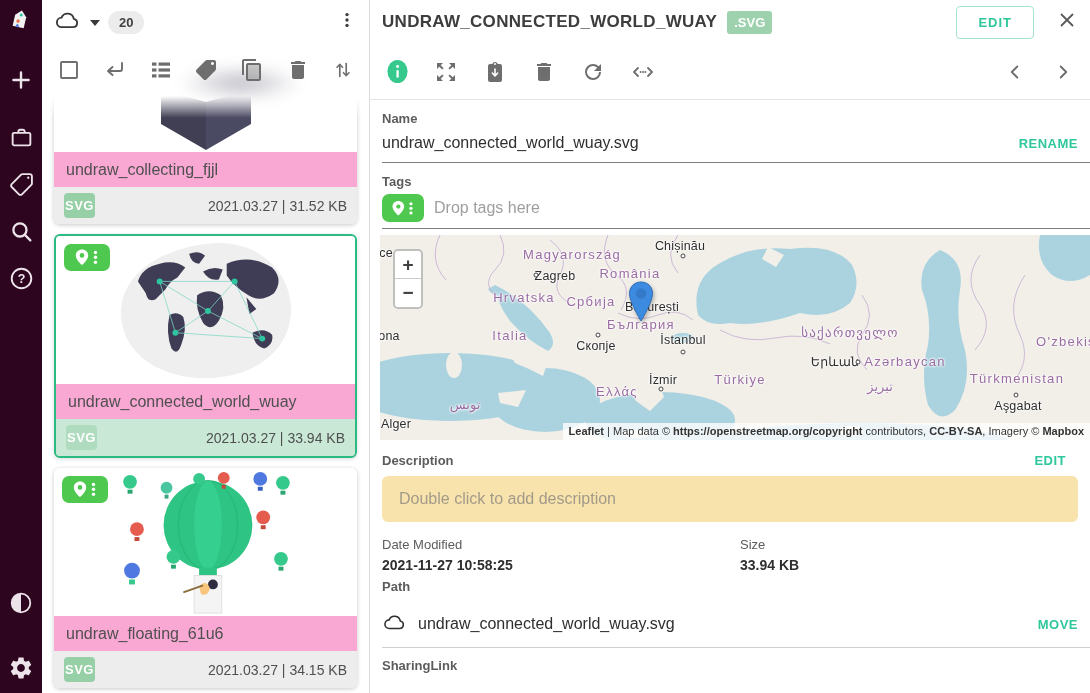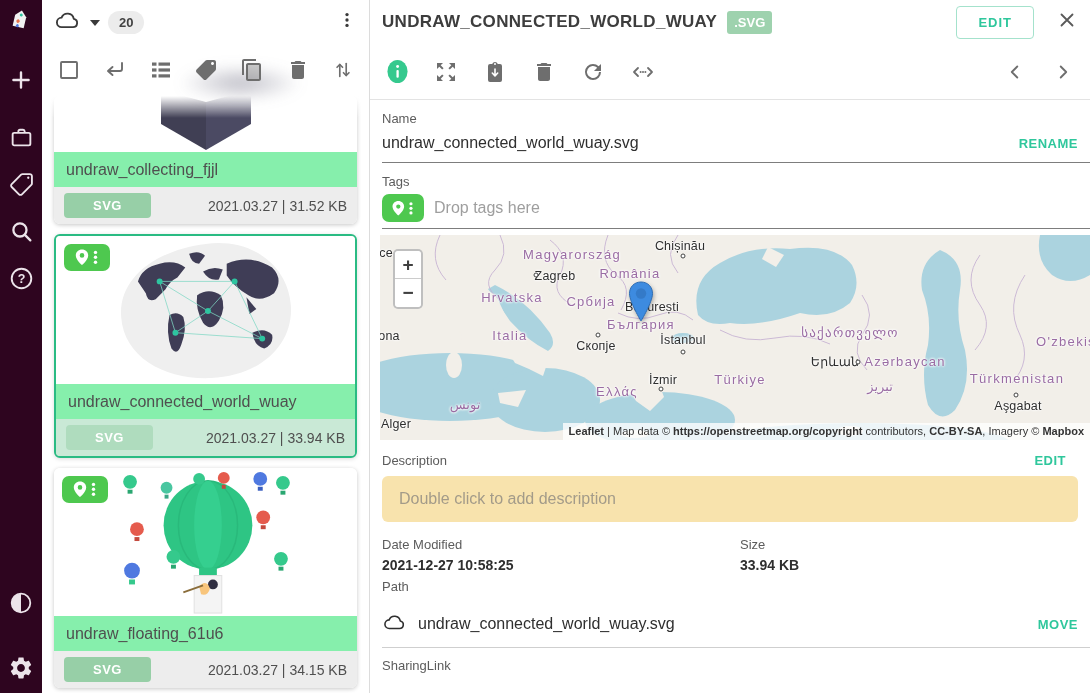--- a/index.html
+++ b/index.html
@@ -32,27 +32,27 @@
     background:linear-gradient(#ffffff, rgba(255,255,255,0)); pointer-events:none; }
   .card-list { flex:1; overflow:hidden; padding:0 12px; }
   .card { border-radius:6px; margin-bottom:10px; background:#fff; overflow:hidden;
     box-shadow:0 1px 4px rgba(0,0,0,0.22); position:relative; cursor:pointer; }
   .card.selected { border:2px solid #2abb83; background:#c9e9d6;
     box-shadow:0 1px 4px rgba(0,0,0,0.15); }
   .thumb { background:#fff; display:flex; justify-content:center; align-items:flex-end;
     position:relative; overflow:hidden; }
   .thumb-1 { height:56px; }
   .thumb-2, .thumb-3 { height:148px; padding-top:4px; }
-  .card-title { background:#86efac; padding:9px 12px 8px; font-size:16px; color:#4f4f4f;
+  .card-title { background:#f9a8d4; padding:9px 12px 8px; font-size:16px; color:#4f4f4f;
     white-space:nowrap; overflow:hidden; }
   .card-footer { display:flex; align-items:center; justify-content:space-between;
     background:#ededed; padding:6px 10px; }
   .card.selected .card-footer { background:#c9e9d6; }
   .svg-badge { background:#97cfa7; color:#fff; font-size:13px; font-weight:bold;
-    letter-spacing:.5px; border-radius:4px; padding:5px 29px; }
+    letter-spacing:.5px; border-radius:4px; padding:5px 1px; }
   .card.selected .svg-badge { background:#afdcbe; }
   .card-meta { font-size:14px; color:#4f4f4f; }
   .pin-badge { position:absolute; top:8px; left:8px; width:46px; height:27px;
     background:#4ec84f; border-radius:7px; display:flex; align-items:center;
     justify-content:center; cursor:pointer; z-index:2; }
 
   
   .detail { flex:1; display:flex; flex-direction:column; background:#fff; min-width:0; }
   .detail-header { height:44px; display:flex; align-items:center; gap:10px; padding:0 12px; }
   .detail-title { font-size:17px; font-weight:bold; color:#3d3d3d; letter-spacing:.3px; }
@@ -60,21 +60,21 @@
     border-radius:3px; padding:4px 7px; }
   .edit-btn { margin-left:auto; background:#fff; border:1px solid #a4e2cc; color:#2fc79c;
     font-size:13px; font-weight:bold; letter-spacing:1px; border-radius:4px;
     padding:8px 21px; cursor:pointer; font-family:inherit; }
   .close-x { margin-left:12px; cursor:pointer; }
   .detail-toolbar { height:56px; display:flex; align-items:center; gap:25px;
     padding:0 16px; border-bottom:1px solid #e3e3e3; }
   .tb-btn { cursor:pointer; display:flex; }
   .tb-nav { margin-left:auto; display:flex; gap:26px; }
   .detail-body { flex:1; padding-left:12px; position:relative; }
-  .field-label { font-size:13px; color:#5c5c5c; margin-top:11px; margin-right:12px; }
+  .field-label { font-size:13px; color:#5c5c5c; margin-top:11px; margin-right:12px;font-weight:bold; }
   .label-row { display:flex; align-items:center; justify-content:space-between; margin-right:12px; }
   .field-row { display:flex; align-items:center; border-bottom:1px solid #7d7d7d;
     padding:8px 0 10px; margin-right:0; }
   .field-row .grow { flex:1; font-size:16px; color:#2f2f2f; }
   .action-link { color:#2fc79c; font-size:13px; font-weight:bold; letter-spacing:.5px;
     cursor:pointer; margin-right:12px; white-space:nowrap; }
   .tags-row { display:flex; align-items:center; gap:10px; border-bottom:1px solid #7d7d7d;
     padding:5px 0 6px; }
   .tag-drop-badge { width:42px; height:28px; background:#4ec84f; border-radius:7px;
     display:flex; align-items:center; justify-content:center; cursor:pointer; }
@@ -494,21 +494,21 @@
           </g>
         </svg>
         <div style="position:absolute;inset:0;">
             <span class="map-label city" style="left: 6px; top: 18px;">ce</span>
             <span class="map-label country" style="left: 192px; top: 19px;">Magyarország</span>
             <span class="map-label city" style="left: 300px; top: 11px;">Chișinău</span>
             <span class="city-dot" style="left: 303px; top: 21px;"></span>
             <span class="map-label country" style="left: 250px; top: 38px;">România</span>
             <span class="map-label city" style="left: 175px; top: 41px;">Zagreb</span>
             <span class="city-dot" style="left: 156px; top: 40px;"></span>
-            <span class="map-label country" style="left: 132px; top: 62px;">Hrvatska</span>
+            <span class="map-label country" style="left: 144px; top: 62px;">Hrvatska</span>
             <span class="map-label country" style="left: 211px; top: 66px;">Србија</span>
             <span class="map-label city" style="left: 272px; top: 72px;">București</span>
             <span class="map-label country" style="left: 261px; top: 89px;">България</span>
             <span class="map-label country" style="left: 130px; top: 100px;">Italia</span>
             <span class="map-label city" style="left: 9px; top: 101px;">ona</span>
             <span class="map-label city" style="left: 216px; top: 111px;">Скопје</span>
             <span class="city-dot" style="left: 218px; top: 100px;"></span>
             <span class="map-label city" style="left: 303px; top: 105px;">İstanbul</span>
             <span class="city-dot" style="left: 303px; top: 117px;"></span>
             <span class="map-label country" style="left: 237px; top: 156px;">Ελλάς</span>
@@ -542,21 +542,21 @@
 
       <div class="label-row" style="margin-top:13px;">
         <span class="field-label" style="margin-top:0;">Description</span>
         <span class="action-link" style="margin-right:12px;">EDIT</span>
       </div>
       <div class="desc-box">Double click to add description</div>
 
       <div class="meta-row">
         <div class="meta-col1">
           <div class="meta-label">Date Modified</div>
-          <div class="meta-value">2021-12-27 10:58:25</div>
+          <div class="meta-value">2021-11-27 10:58:25</div>
         </div>
         <div>
           <div class="meta-label">Size</div>
           <div class="meta-value">33.94 KB</div>
         </div>
       </div>
 
       <div class="field-label" style="margin-top:6px;">Path</div>
       <div class="path-row">
         <span>

